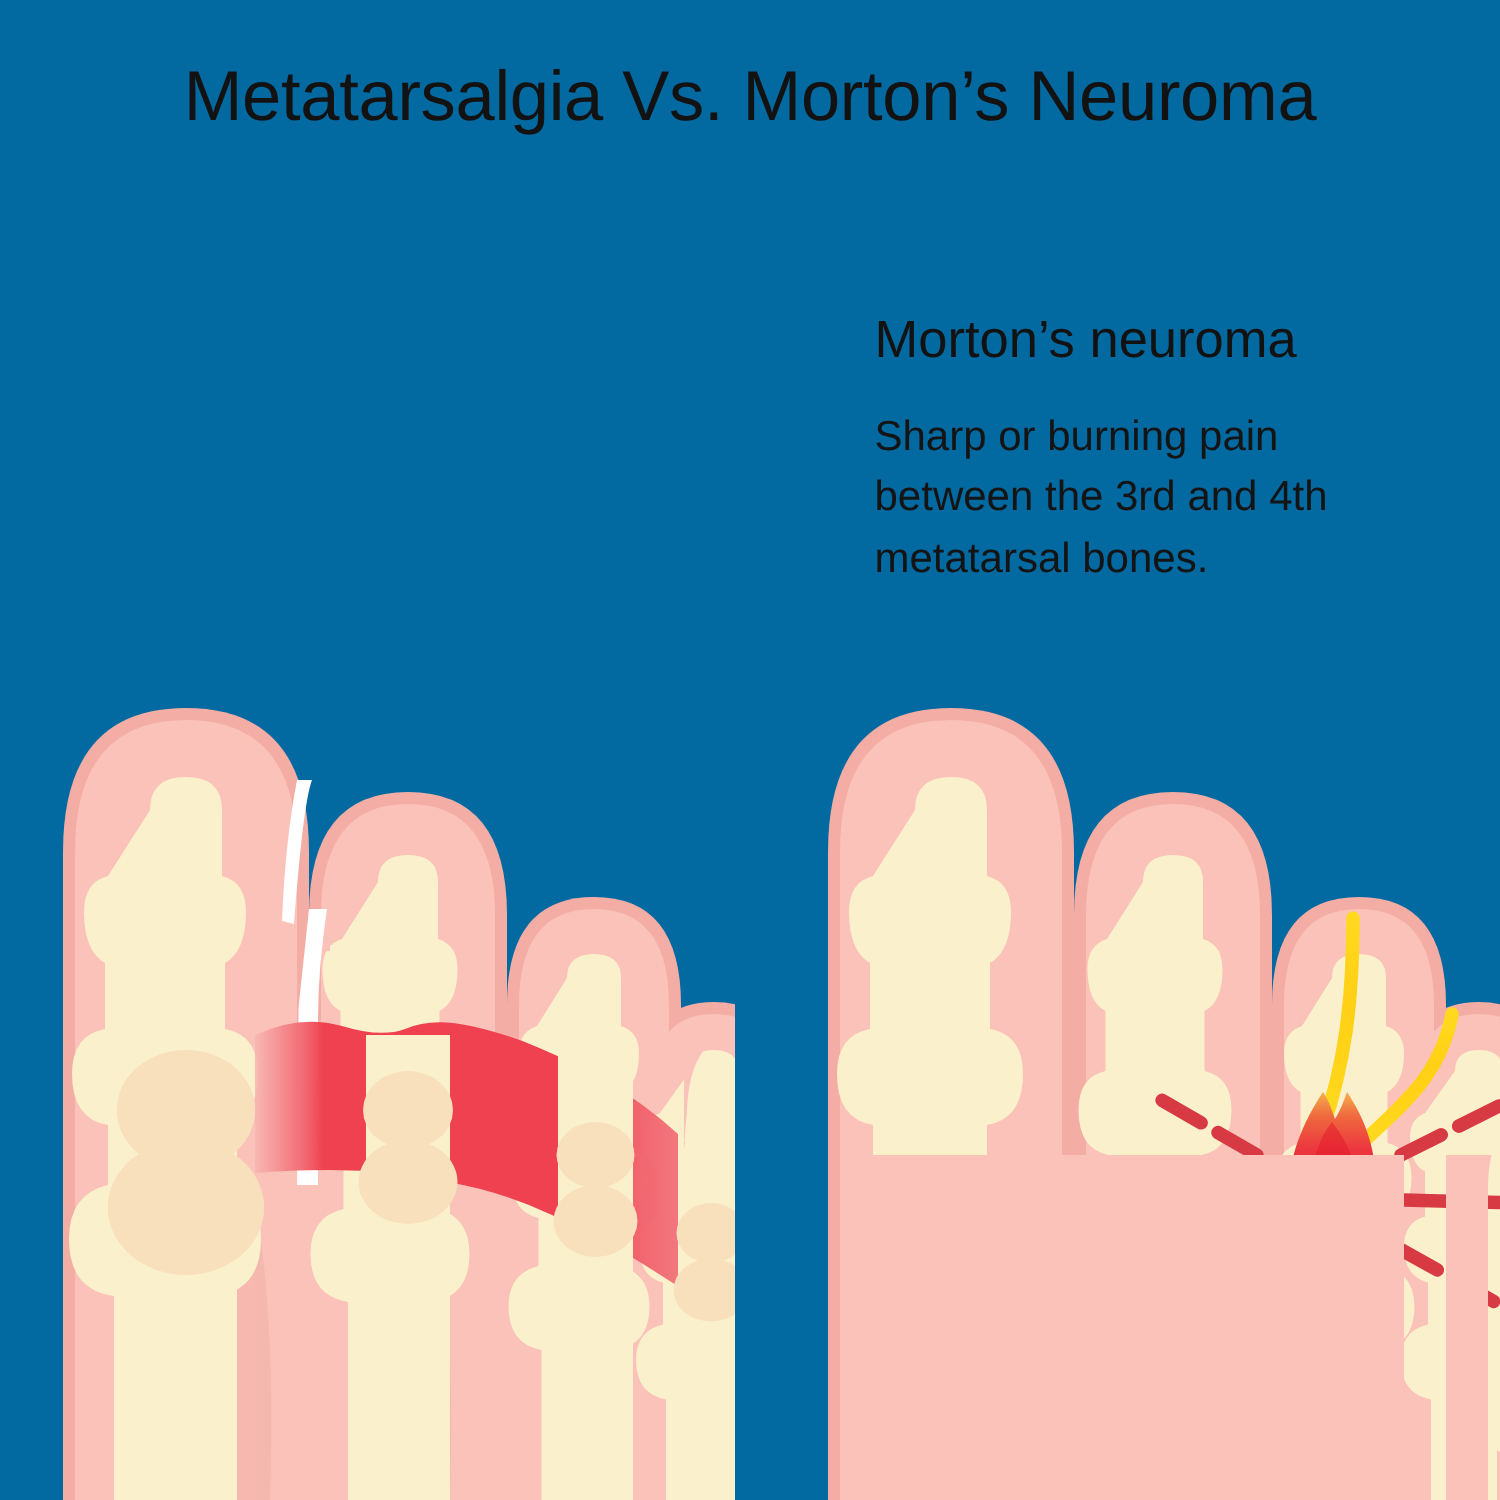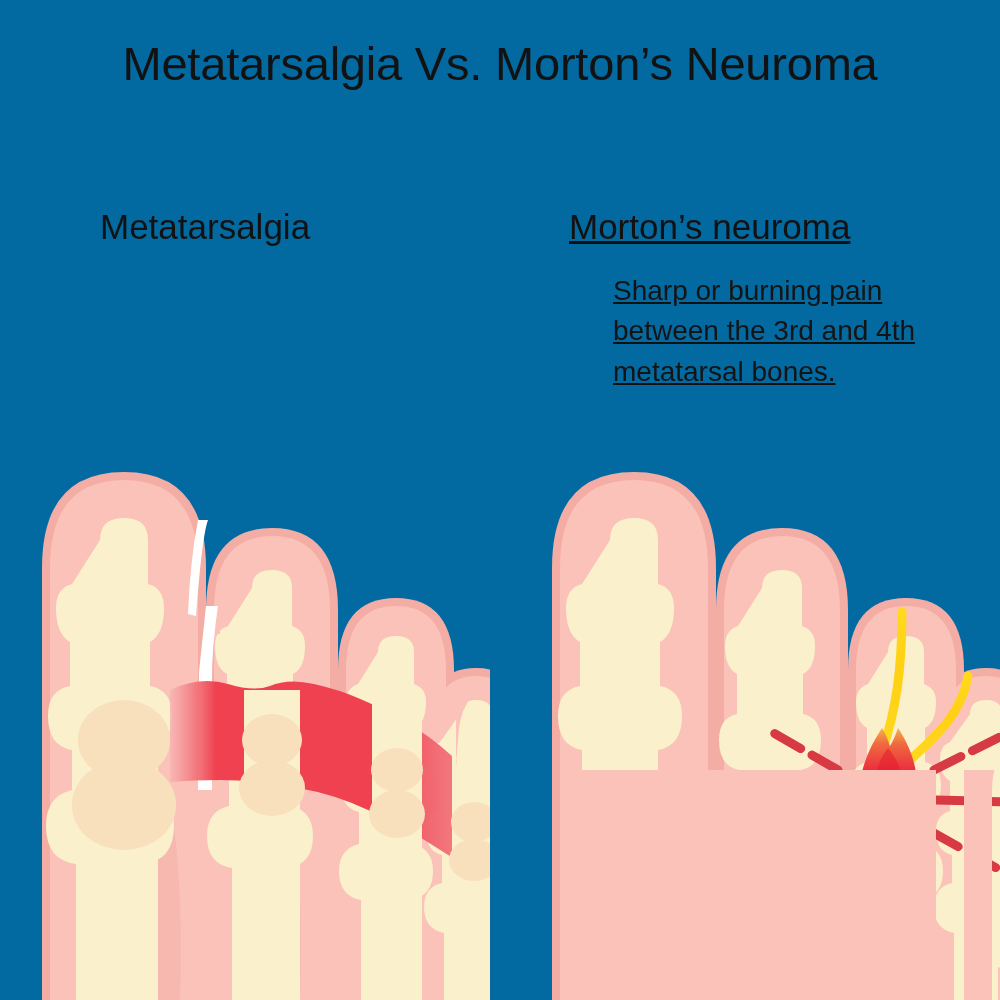--- a/index.html
+++ b/index.html
@@ -35,38 +35,38 @@
     color: #121212;
     white-space: nowrap;
   }
 
   
   .col {
     position: absolute;
     top: 208px;
   }
   .col-left  { left: 100px; width: 400px; }
-  .col-right { left: 569px; width: 400px; text-decoration: underline; }
+  .col-right { left: 583px; width: 400px; }
 
   .col-heading {
     font-size: 35px;
     font-weight: 400;
     color: #121212;
     margin: 0 0 24px 0;
     line-height: 1.1;
     white-space: nowrap;
   }
   .col-body {
     font-size: 28px;
     font-weight: 400;
     color: #141414;
     line-height: 1.45;
     margin: 0;
   }
-  .col-right .col-body { max-width: 372px; margin-left: 44px; }
+  .col-right .col-body { max-width: 372px; }
   .col-left  .col-body { max-width: 388px; }
 
   
   .art {
     position: absolute;
     top: 440px;
     height: 560px;
     width: 470px;
     overflow: hidden;
   }
@@ -75,21 +75,20 @@
   .art svg { display: block; }
 </style>
 </head>
 <body>
 
 <div class="page">
 
   <div class="title">Metatarsalgia Vs. Morton’s Neuroma</div>
 
   <div class="col col-left">
-    <h2 class="col-heading">Metatarsalgia</h2>
   </div>
 
   <div class="col col-right">
     <h2 class="col-heading">Morton’s neuroma</h2>
     <p class="col-body">Sharp or burning pain between the 3rd and 4th metatarsal bones.</p>
   </div>
 
   <div class="art art-left">
     <svg width="470" height="560" viewBox="0 0 470 560" xmlns="http://www.w3.org/2000/svg">
       <defs>

